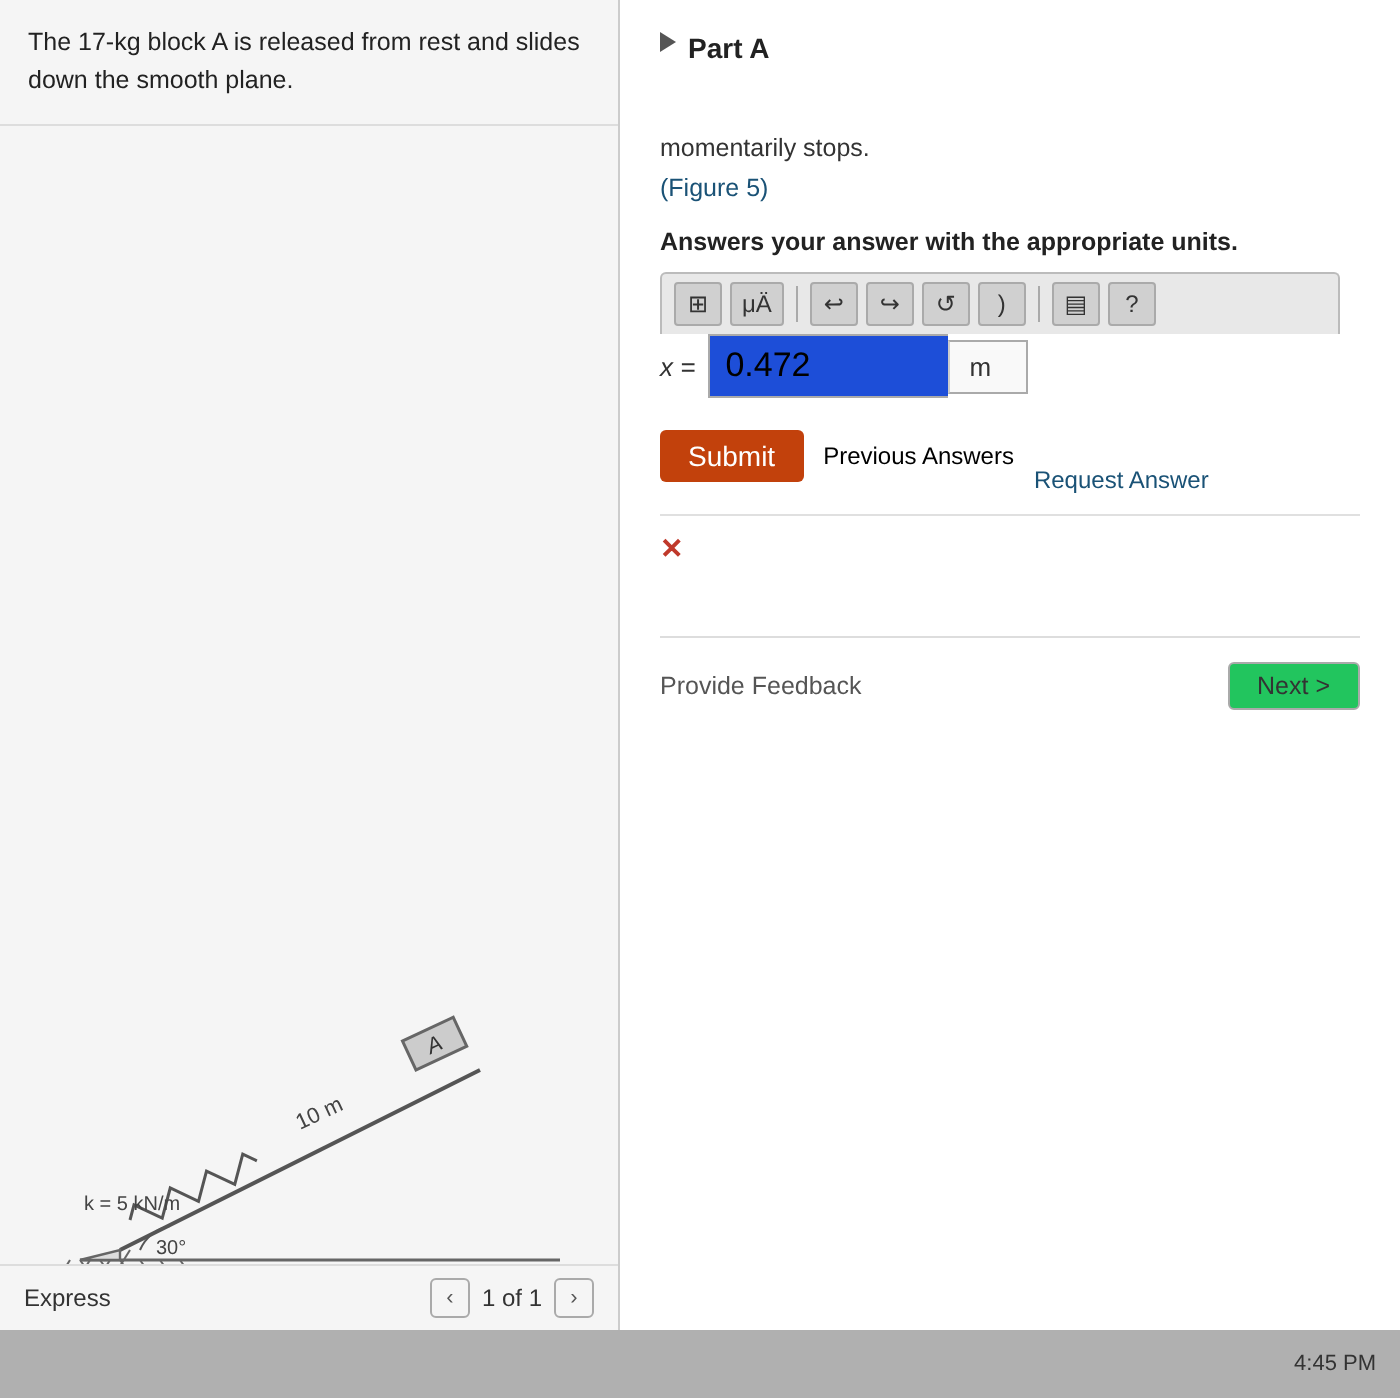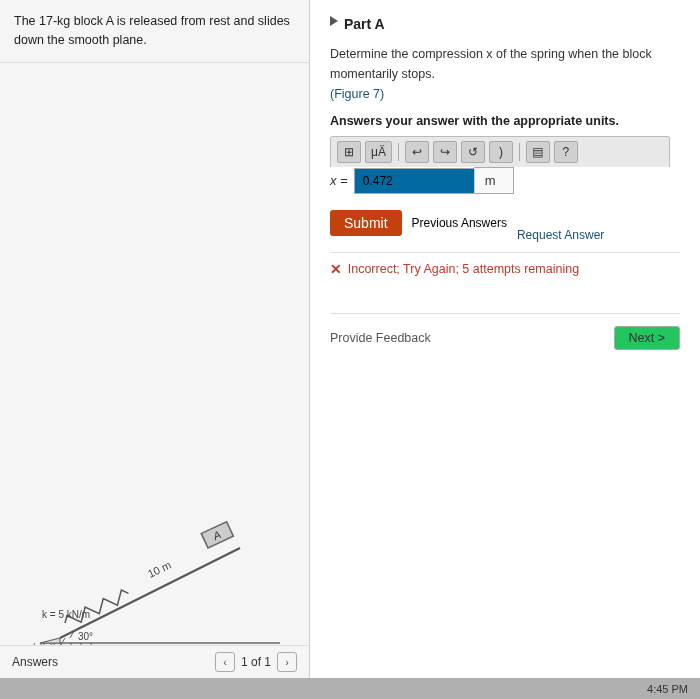--- a/index.html
+++ b/index.html
@@ -168,24 +168,24 @@
       font-size: 13px;
       color: #333;
       margin-right: 6px;
       font-style: italic;
       white-space: nowrap;
     }
     .answer-input {
       border: 1px solid #aaa;
       border-right: none;
       padding: 5px 8px;
-      font-size: 12px;
+      font-size: 17px;
       width: 120px;
       outline: none;
-      background: #0369a1;
+      background: #1d4ed8;
     }
     .answer-unit {
       border: 1px solid #aaa;
       border-left: 1px solid #ccc;
       padding: 5px 10px;
       font-size: 13px;
       background: #f9f9f9;
       color: #333;
       white-space: nowrap;
       min-width: 40px;
@@ -258,21 +258,21 @@
       padding: 4px 14px;
       font-size: 12.5px;
       cursor: pointer;
       border-radius: 3px;
       color: #333;
     }
 
     
     .status-bar {
       background: #b0b0b0;
-      height: 21px;
+      height: 34px;
       display: flex;
       align-items: center;
       justify-content: flex-end;
       padding-right: 12px;
       font-size: 11px;
       color: #333;
     }
   </style>
 </head>
 <body>
@@ -319,39 +319,39 @@
         <text x="68" y="172" font-size="10" fill="#444">30°</text>
 
         <line x1="25" y1="175" x2="20" y2="183" stroke="#666" stroke-width="1"></line>
         <line x1="35" y1="175" x2="30" y2="183" stroke="#666" stroke-width="1"></line>
         <line x1="45" y1="175" x2="40" y2="183" stroke="#666" stroke-width="1"></line>
         <line x1="55" y1="170" x2="50" y2="178" stroke="#666" stroke-width="1"></line>
       </svg>
     </div>
 
     <div class="figure-footer">
-      <span>Answers</span>
+      <span>Express</span>
       <div class="figure-nav">
         <button class="nav-btn">‹</button>
         <span>1 of 1</span>
         <button class="nav-btn">›</button>
       </div>
     </div>
   </div>
 
   <div class="right-panel">
     <div class="part-header">
       <span class="triangle-icon"></span>
       <span>Part A</span>
     </div>
 
     <div class="question-text">
-      <span>Determine the compression x of the spring when the block</span><br>
+      <br>
       <span>momentarily stops.</span><br>
-      <span class="figure-ref">(Figure 7)</span>
+      <span class="figure-ref">(Figure 5)</span>
     </div>
 
     <div class="express-label">Answers your answer with the appropriate units.</div>
 
     <div class="answer-toolbar">
       <button class="toolbar-btn">⊞</button>
       <button class="toolbar-btn">μÄ</button>
       <div class="toolbar-sep"></div>
       <button class="toolbar-btn">↩</button>
       <button class="toolbar-btn">↪</button>
@@ -369,21 +369,20 @@
     </div>
 
     <div class="submit-row">
       <button class="submit-btn">Submit</button>
       <a class="prev-answers-link">Previous Answers</a>
       <a class="request-answer-link">Request Answer</a>
     </div>
 
     <div class="error-box">
       <span class="error-x">✕</span>
-      <span>Incorrect; Try Again; 5 attempts remaining</span>
     </div>
 
     <div class="feedback-row">
       <span class="feedback-link">Provide Feedback</span>
       <button class="next-btn">Next &gt;</button>
     </div>
   </div>
 </div>
 
 <div class="status-bar">

